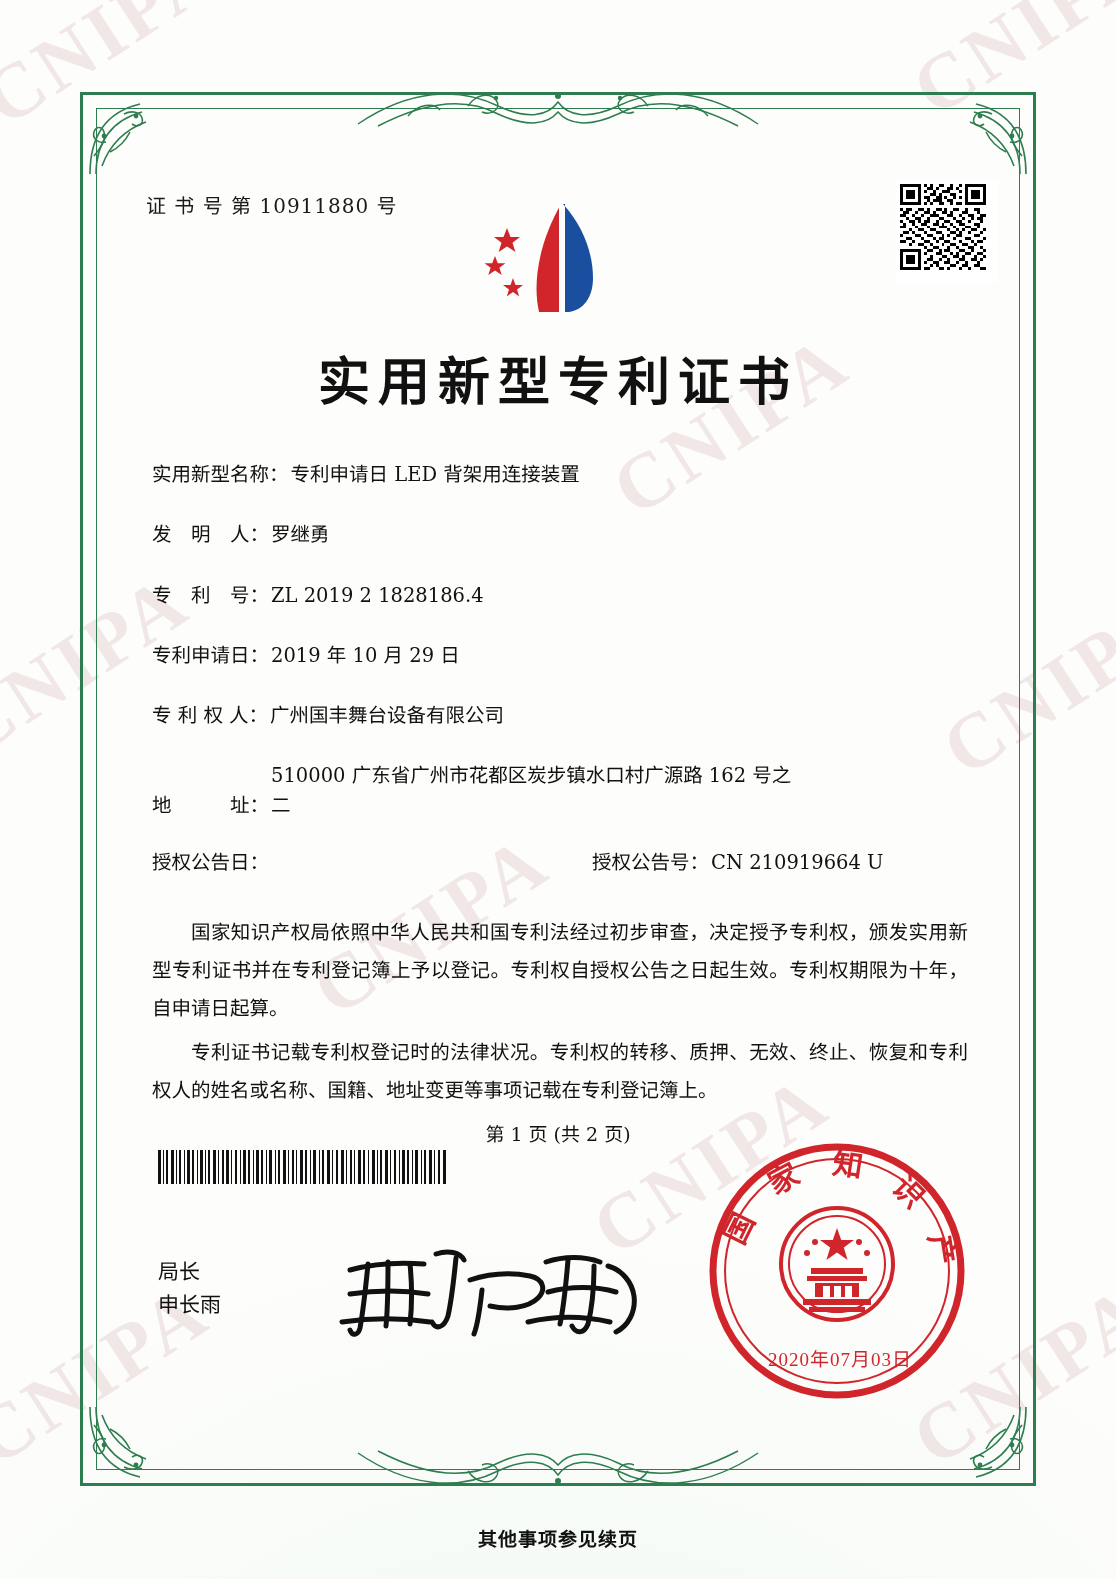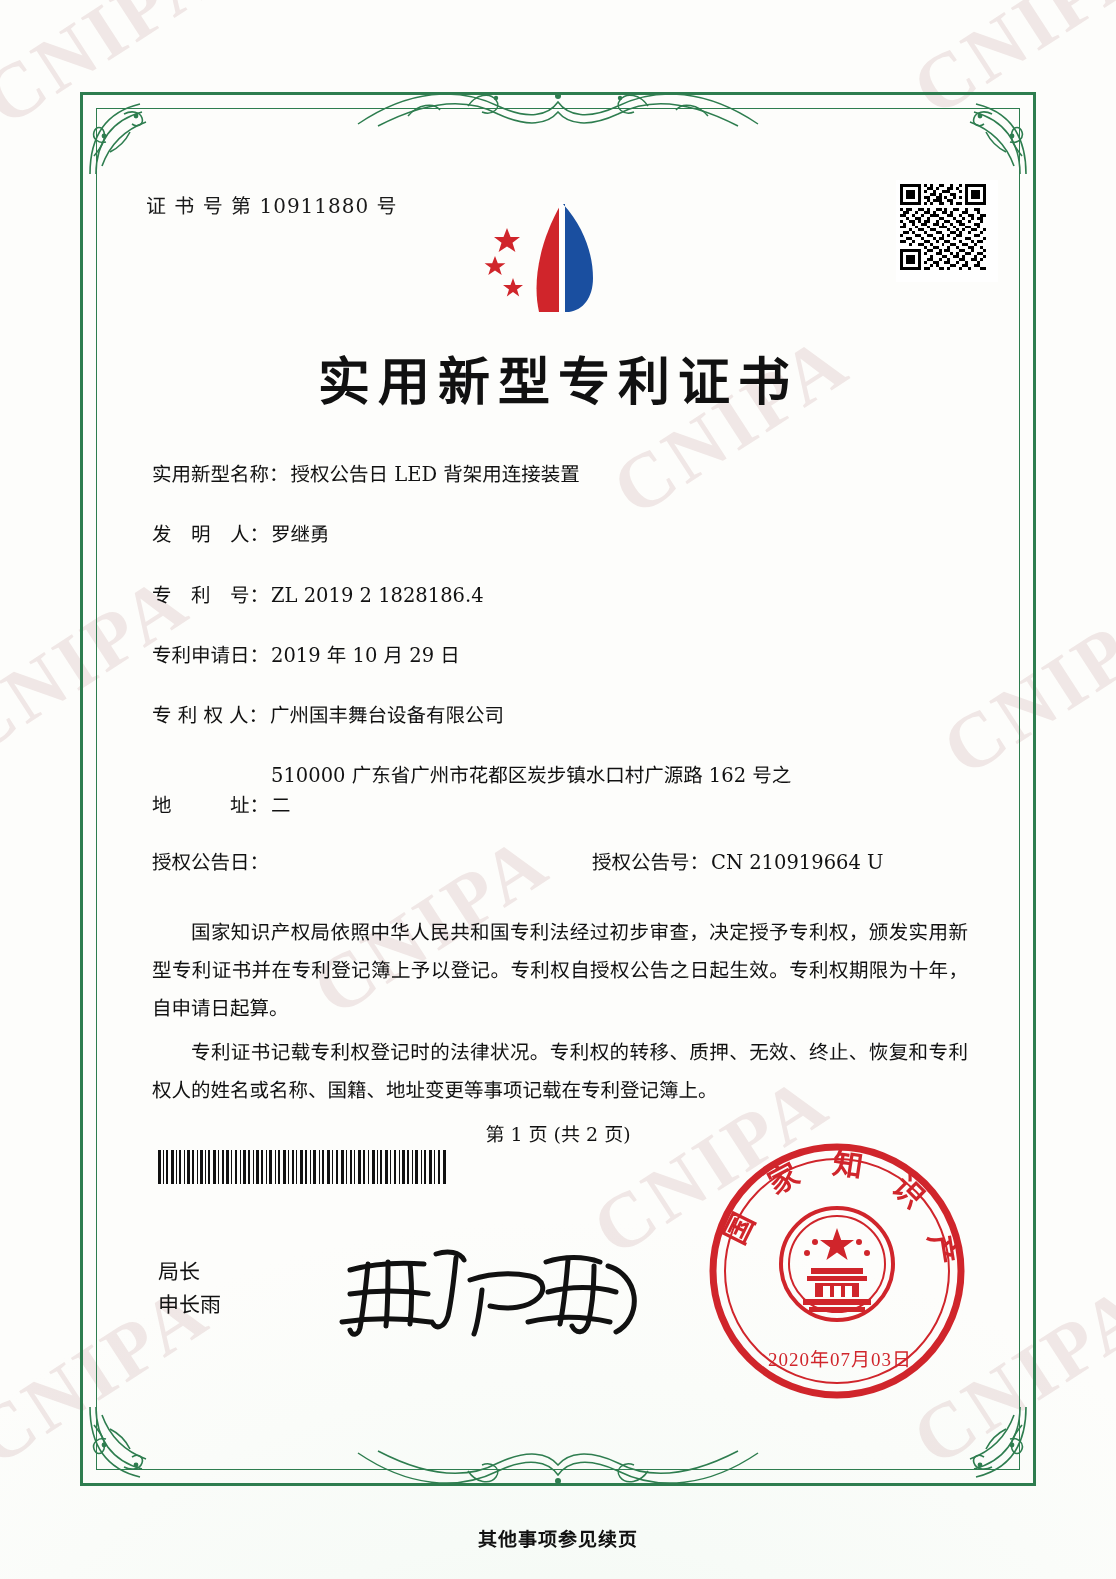--- a/index.html
+++ b/index.html
@@ -565,21 +565,21 @@
         </g>
       </svg>
     </div>
 
     <div class="title">实用新型专利证书</div>
 
     <div class="fields">
 
       <div class="frow">
         <span class="flabel">实用新型名称：</span>
-        <span class="fvalue">授权公告日 LED 背架用连接装置</span>
+        <span class="fvalue">专利申请日 LED 背架用连接装置</span>
       </div>
 
       <div class="frow">
         <span class="flabel">发　明　人：</span>
         <span class="fvalue">罗继勇</span>
       </div>
 
       <div class="frow">
         <span class="flabel">专　利　号：</span>
         <span class="fvalue">ZL 2019 2 1828186.4</span>

